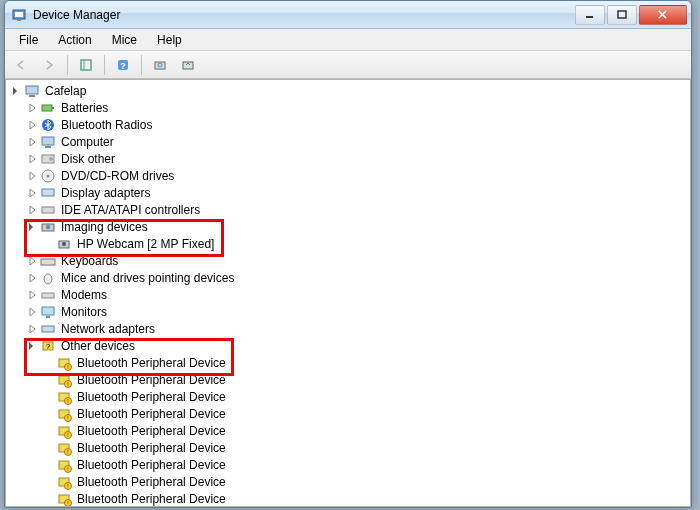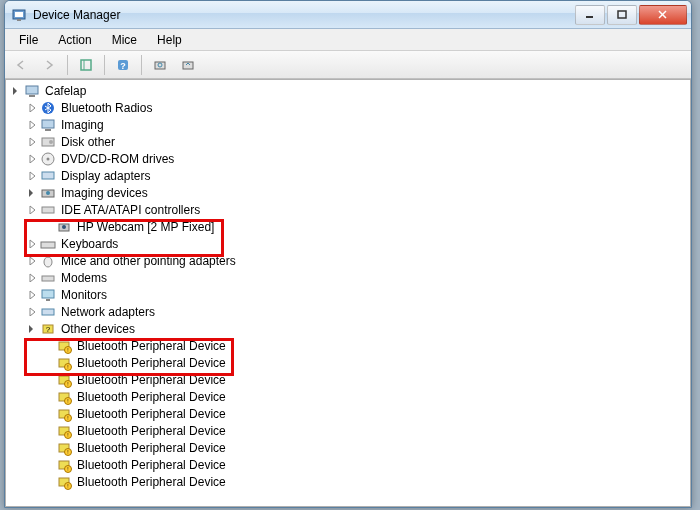--- a/index.html
+++ b/index.html
@@ -209,40 +209,55 @@
 
       <div class="node">
         <span class="spacer"></span>
           <span class="expander">
             <svg viewBox="0 0 9 9">
               <path d="M2 1 L7 5 L2 9 Z" fill="none" stroke="#888"></path>
             </svg>
           </span>
         <span class="node-icon">
             <svg viewBox="0 0 16 16">
+              <rect x="2" y="5" width="10" height="6" fill="#8c6" stroke="#484"></rect>
+              <rect x="12" y="7" width="2" height="2" fill="#484"></rect>
+            </svg>
+          </span>
+        <span class="node-label">Batteries</span>
+      </div>
+      <div class="node">
+        <span class="spacer"></span>
+          <span class="expander">
+            <svg viewBox="0 0 9 9">
+              <path d="M2 1 L7 5 L2 9 Z" fill="none" stroke="#888"></path>
+            </svg>
+          </span>
+        <span class="node-icon">
+            <svg viewBox="0 0 16 16">
               <circle cx="8" cy="8" r="6" fill="#2a6dd4"></circle>
               <path d="M8 3 L8 13 M8 3 L11 6 L5 10 M8 13 L11 10 L5 6" stroke="#fff" stroke-width="1" fill="none"></path>
             </svg>
           </span>
         <span class="node-label">Bluetooth Radios</span>
       </div>
       <div class="node">
         <span class="spacer"></span>
           <span class="expander">
             <svg viewBox="0 0 9 9">
               <path d="M2 1 L7 5 L2 9 Z" fill="none" stroke="#888"></path>
             </svg>
           </span>
         <span class="node-icon">
             <svg viewBox="0 0 16 16">
               <rect x="2" y="3" width="12" height="8" fill="#bcd5ea" stroke="#5a7fa0"></rect>
               <rect x="5" y="12" width="6" height="2" fill="#888"></rect>
             </svg>
           </span>
-        <span class="node-label">Imaging</span>
+        <span class="node-label">Computer</span>
       </div>
       <div class="node">
         <span class="spacer"></span>
           <span class="expander">
             <svg viewBox="0 0 9 9">
               <path d="M2 1 L7 5 L2 9 Z" fill="none" stroke="#888"></path>
             </svg>
           </span>
         <span class="node-icon">
             <svg viewBox="0 0 16 16">
@@ -278,47 +293,47 @@
             <svg viewBox="0 0 16 16">
               <rect x="2" y="4" width="12" height="7" fill="#cde" stroke="#58a"></rect>
             </svg>
           </span>
         <span class="node-label">Display adapters</span>
       </div>
       <div class="node">
         <span class="spacer"></span>
           <span class="expander">
             <svg viewBox="0 0 9 9">
+              <path d="M2 1 L7 5 L2 9 Z" fill="none" stroke="#888"></path>
+            </svg>
+          </span>
+        <span class="node-icon">
+            <svg viewBox="0 0 16 16">
+              <rect x="2" y="5" width="12" height="6" fill="#ddd" stroke="#888"></rect>
+            </svg>
+          </span>
+        <span class="node-label">IDE ATA/ATAPI controllers</span>
+      </div>
+      <div class="node">
+        <span class="spacer"></span>
+          <span class="expander">
+            <svg viewBox="0 0 9 9">
               <path d="M1 1 L5 5 L1 9" fill="#595959"></path>
             </svg>
           </span>
         <span class="node-icon">
             <svg viewBox="0 0 16 16">
               <rect x="2" y="5" width="12" height="7" fill="#ccc" stroke="#666"></rect>
               <circle cx="8" cy="8" r="2" fill="#48a"></circle>
             </svg>
           </span>
         <span class="node-label">Imaging devices</span>
       </div>
       <div class="node">
         <span class="spacer"></span>
-          <span class="expander">
-            <svg viewBox="0 0 9 9">
-              <path d="M2 1 L7 5 L2 9 Z" fill="none" stroke="#888"></path>
-            </svg>
-          </span>
-        <span class="node-icon">
-            <svg viewBox="0 0 16 16">
-              <rect x="2" y="5" width="12" height="6" fill="#ddd" stroke="#888"></rect>
-            </svg>
-          </span>
-        <span class="node-label">IDE ATA/ATAPI controllers</span>
-      </div>
-      <div class="node">
-        <span class="spacer"></span>
           <span class="spacer"></span>
           <span class="spacer"></span>
         <span class="node-icon">
             <svg viewBox="0 0 16 16">
               <rect x="3" y="5" width="10" height="7" fill="#ccc" stroke="#666"></rect>
               <circle cx="8" cy="8" r="2" fill="#357"></circle>
             </svg>
           </span>
         <span class="node-label">HP Webcam [2 MP Fixed]</span>
       </div>
@@ -341,21 +356,21 @@
           <span class="expander">
             <svg viewBox="0 0 9 9">
               <path d="M2 1 L7 5 L2 9 Z" fill="none" stroke="#888"></path>
             </svg>
           </span>
         <span class="node-icon">
             <svg viewBox="0 0 16 16">
               <ellipse cx="8" cy="9" rx="4" ry="5" fill="#eee" stroke="#888"></ellipse>
             </svg>
           </span>
-        <span class="node-label">Mice and other pointing adapters</span>
+        <span class="node-label">Mice and drives pointing devices</span>
       </div>
       <div class="node">
         <span class="spacer"></span>
           <span class="expander">
             <svg viewBox="0 0 9 9">
               <path d="M2 1 L7 5 L2 9 Z" fill="none" stroke="#888"></path>
             </svg>
           </span>
         <span class="node-icon">
             <svg viewBox="0 0 16 16">

